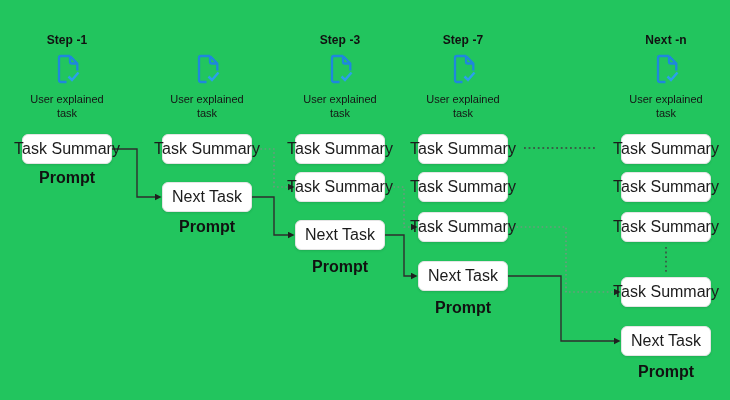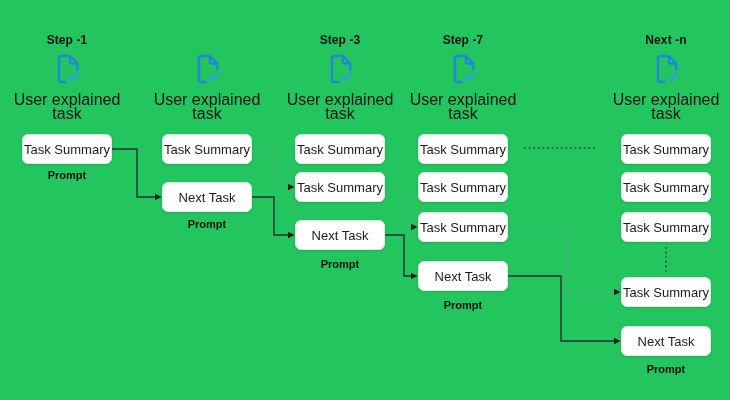--- a/index.html
+++ b/index.html
@@ -11,32 +11,32 @@
   .wire-solid  { fill:none; stroke:#2e2e2e; stroke-width:1.4; }
   .wire-dotted { fill:none; stroke:#8a8a8a; stroke-width:1.2; stroke-dasharray:1.6 2.6; }
   .wire-dotted-dark { fill:none; stroke:#3f3f3f; stroke-width:1.4; stroke-dasharray:1.8 2.8; }
   .step-title {
     position:absolute; top:33px; width:120px; text-align:center;
     font-size:12px; font-weight:700; color:#111; letter-spacing:.1px;
   }
   .doc-icon { position:absolute; top:53px; width:32px; height:32px; }
   .caption {
     position:absolute; top:93px; width:120px; text-align:center;
-    font-size:16px; font-weight:500; line-height:13.5px; color:#151515; white-space:pre-line;
+    font-size:11px; font-weight:500; line-height:13.5px; color:#151515; white-space:pre-line;
   }
   .node {
     position:absolute; width:90px; height:30px; box-sizing:border-box;
     background:#ffffff; border:1px solid #e5e5e5; border-radius:6px;
     box-shadow:0 1px 2.5px rgba(0,0,0,.12);
     display:flex; align-items:center; justify-content:center;
-    font-size:13px; font-weight:500; color:#1b1b1b; white-space:nowrap;
+    font-size:16px; font-weight:500; color:#1b1b1b; white-space:nowrap;
   }
   .prompt {
     position:absolute; width:90px; text-align:center;
-    font-size:11px; font-weight:600; color:#111;
+    font-size:16px; font-weight:600; color:#111;
   }
 </style>
 </head>
 <body>
 
 <div class="canvas">
 
   <svg class="wires" viewBox="0 0 730 400" aria-hidden="true">
     <defs>
       <marker id="arr" markerWidth="8" markerHeight="8" refX="0.5" refY="3.5" orient="auto" markerUnits="userSpaceOnUse">

